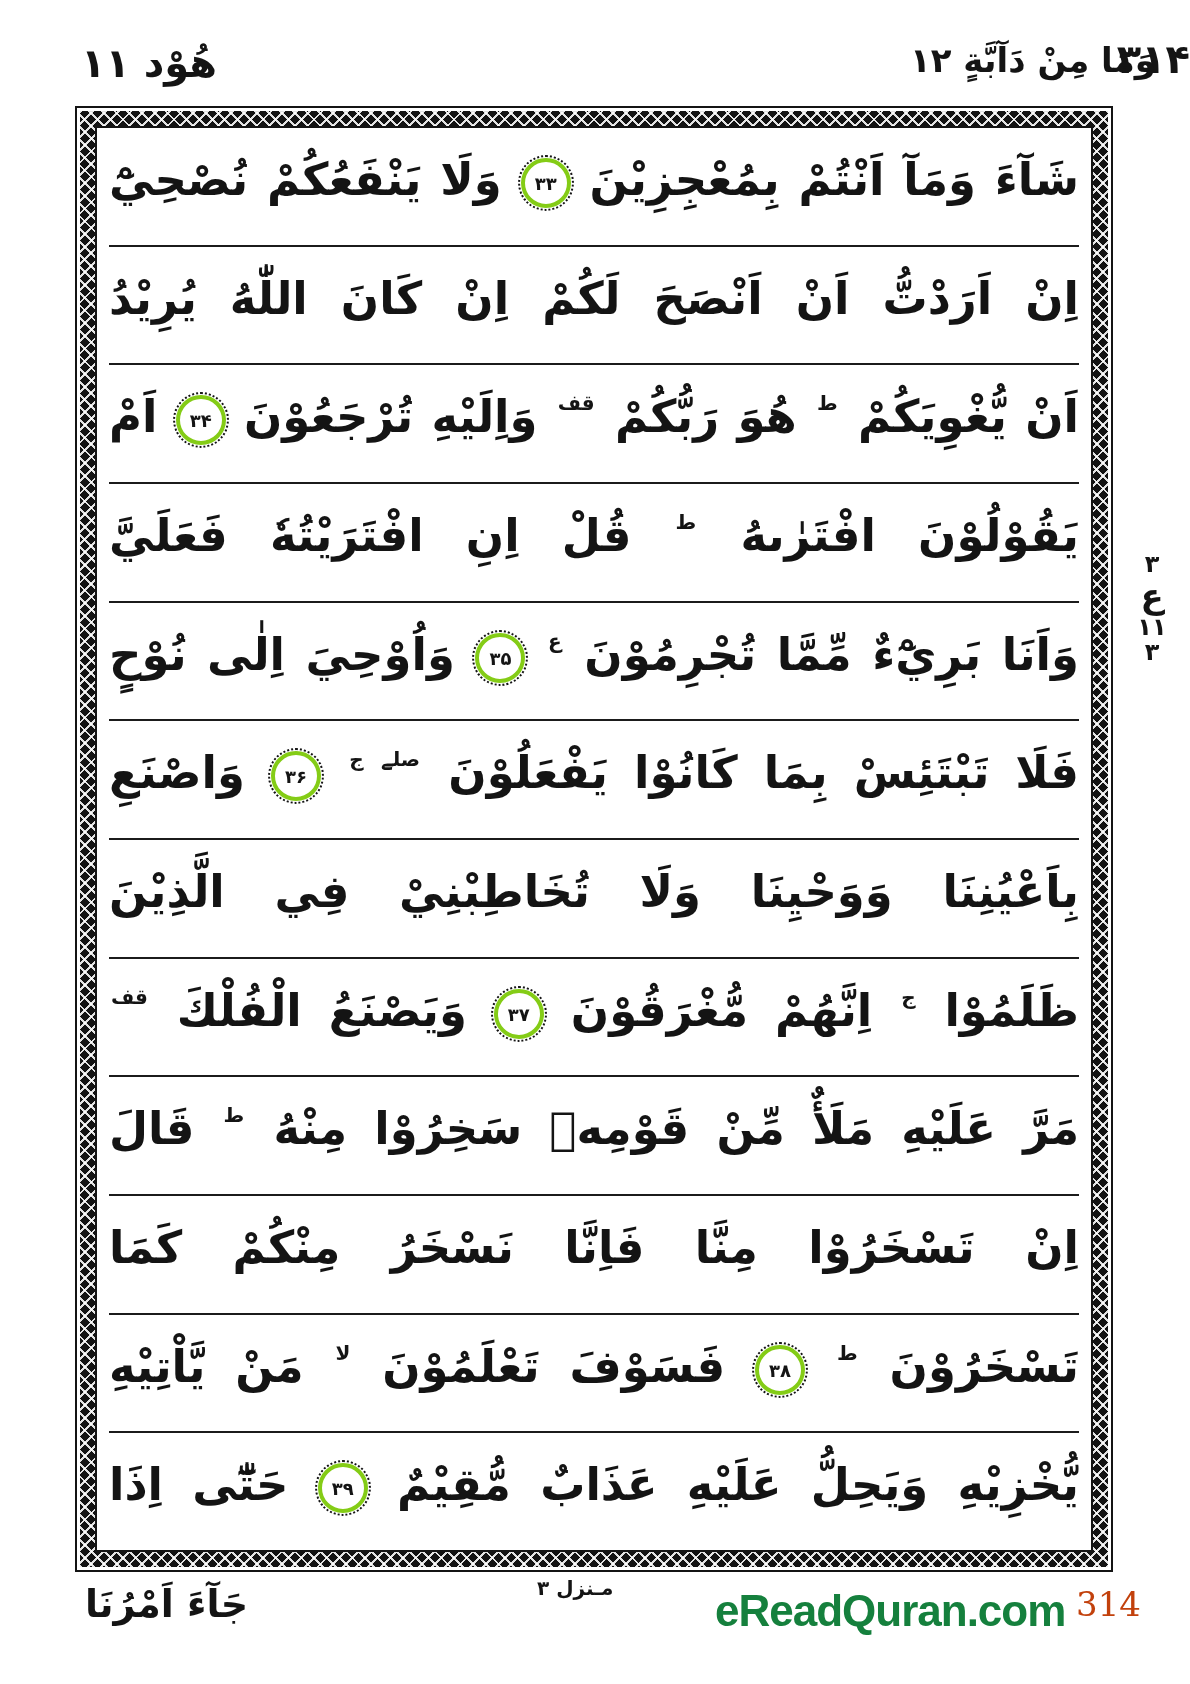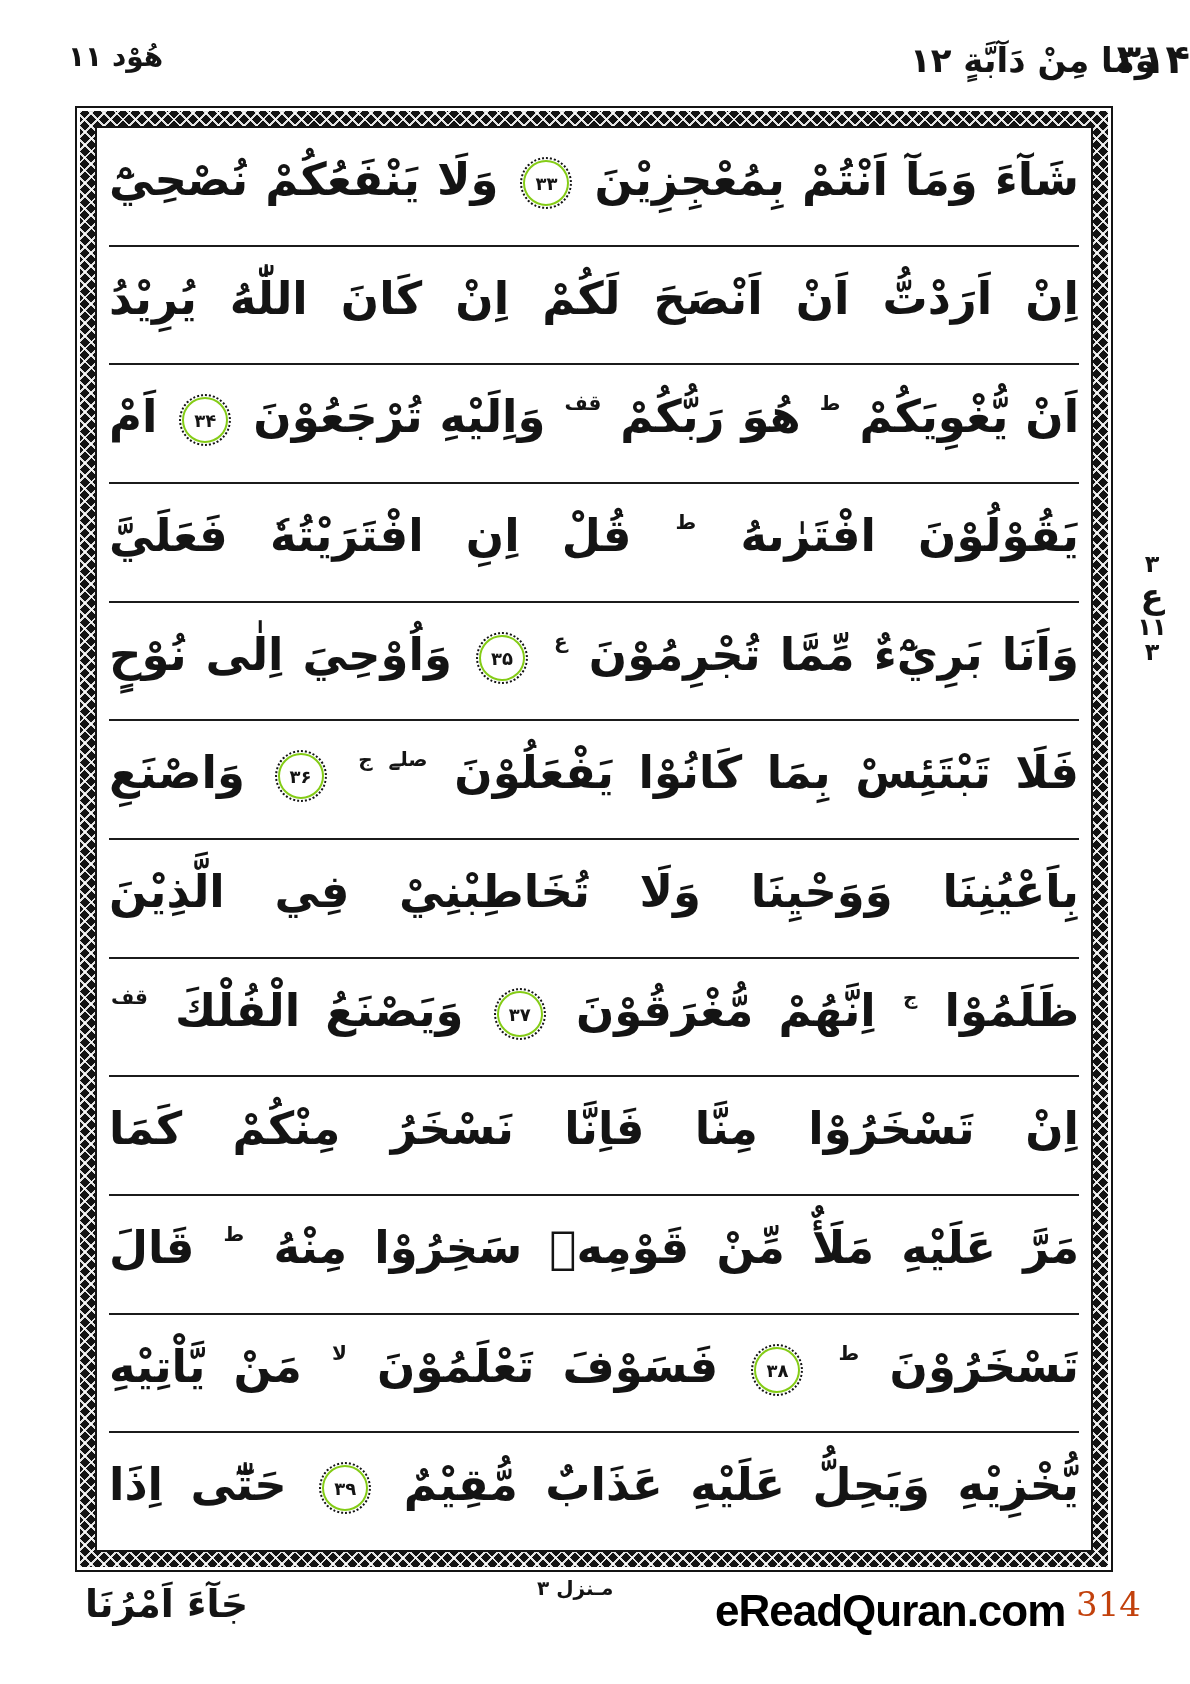--- a/index.html
+++ b/index.html
@@ -5,21 +5,21 @@
   html,body{margin:0;padding:0;}
   body{
     width:1190px;height:1684px;position:relative;
     background:#ffffff;
     font-family:"DejaVu Sans", sans-serif;
     color:#141414;
     overflow:hidden;
   }
   
   .hdr{position:absolute;top:40px;font-weight:700;direction:rtl;}
-  .hdr-left{left:68px;font-size:28px;}
+  .hdr-left{left:81px;font-size:40px;}
   .hdr-center{left:0;right:0;text-align:right;font-size:40px;top:36px;}
   .hdr-right{right:34px;font-size:34px;}
   
   .frame{
     position:absolute;left:75px;top:106px;width:1038px;height:1466px;
     box-sizing:border-box;border:2px solid #141414;padding:3px;background:#fff;
   }
   .band{
     width:100%;height:100%;box-sizing:border-box;padding:15px;
     background-color:#131313;
@@ -37,39 +37,39 @@
     direction:rtl;text-align:justify;text-align-last:justify;
     font-size:45px;font-weight:700;line-height:104px;
     white-space:normal;overflow:hidden;
   }
   .qline:last-child{border-bottom:none;}
   .qtext{letter-spacing:0px;}
   .waqf{font-size:20px;font-weight:700;position:relative;top:-22px;margin:0 2px;}
   .medallion{
     display:inline-flex;align-items:center;justify-content:center;
     width:42px;height:42px;border-radius:50%;
-    border:2px solid #84cc16;outline:2.5px dotted #141414;outline-offset:1.5px;
-    vertical-align:middle;margin:0 8px;background:#fff;
+    border:4px solid #84cc16;outline:2.5px dotted #141414;outline-offset:1.5px;
+    vertical-align:middle;margin:0 0;background:#fff;
   }
   .medallion .mnum{font-size:18px;font-weight:700;line-height:1;position:relative;top:1px;}
   
   .ruku{
     position:absolute;right:8px;top:552px;width:60px;
     display:flex;flex-direction:column;align-items:center;
     font-weight:700;direction:rtl;line-height:1.05;
   }
   .ruku .rk-num{font-size:24px;}
   .ruku .rk-ain{font-size:34px;margin:2px 0 0 0;}
   
   .ftr{position:absolute;direction:rtl;font-weight:700;}
   .catchword{left:85px;top:1582px;font-size:38px;}
   .manzil{left:537px;top:1576px;font-size:20px;}
   .brand{
     left:715px;top:1586px;font-size:44px;font-weight:700;direction:ltr;
-    font-family:"Liberation Sans","DejaVu Sans",sans-serif;letter-spacing:-1px;color:#000000;
+    font-family:"Liberation Sans","DejaVu Sans",sans-serif;letter-spacing:-1px;color:#15803d;
   }
   .pagenum{
     left:1076px;top:1584px;font-size:34px;font-weight:400;color:#c2410c;direction:ltr;
     font-family:"DejaVu Serif",serif;
   }
 </style>
 </head>
 <body>
 
 <div class="hdr hdr-left">هُوْد ۱۱</div>
@@ -90,22 +90,22 @@
         <div class="qline"><span class="qtext">وَاَنَا بَرِيْٓءٌ مِّمَّا تُجْرِمُوْنَ</span> <span class="waqf">ع</span> <span class="medallion">
             <span class="mnum">۳۵</span>
           </span> <span class="qtext">وَاُوْحِيَ اِلٰى نُوْحٍ</span> </div>
         <div class="qline"><span class="qtext">فَلَا تَبْتَئِسْ بِمَا كَانُوْا يَفْعَلُوْنَ</span> <span class="waqf">صلے ج</span> <span class="medallion">
             <span class="mnum">۳۶</span>
           </span> <span class="qtext">وَاصْنَعِ الْفُلْكَ</span> </div>
         <div class="qline"><span class="qtext">بِاَعْيُنِنَا وَوَحْيِنَا وَلَا تُخَاطِبْنِيْ فِي الَّذِيْنَ</span> </div>
         <div class="qline"><span class="qtext">ظَلَمُوْا</span> <span class="waqf">ج</span> <span class="qtext">اِنَّهُمْ مُّغْرَقُوْنَ</span> <span class="medallion">
             <span class="mnum">۳۷</span>
           </span> <span class="qtext">وَيَصْنَعُ الْفُلْكَ</span> <span class="waqf">قف</span>  </div>
+        <div class="qline"><span class="qtext">مَرَّ عَلَيْهِ مَلَأٌ مِّنْ قَوْمِهٖ سَخِرُوْا مِنْهُ</span> <span class="waqf">ط</span> <span class="qtext">قَالَ</span> </div>
         <div class="qline"><span class="qtext">اِنْ تَسْخَرُوْا مِنَّا فَاِنَّا نَسْخَرُ مِنْكُمْ كَمَا</span> </div>
-        <div class="qline"><span class="qtext">مَرَّ عَلَيْهِ مَلَأٌ مِّنْ قَوْمِهٖ سَخِرُوْا مِنْهُ</span> <span class="waqf">ط</span> <span class="qtext">قَالَ</span> </div>
         <div class="qline"><span class="qtext">تَسْخَرُوْنَ</span> <span class="waqf">ط</span> <span class="medallion">
             <span class="mnum">۳۸</span>
           </span> <span class="qtext">فَسَوْفَ تَعْلَمُوْنَ</span> <span class="waqf">لا</span> <span class="qtext">مَنْ يَّاْتِيْهِ عَذَابٌ</span> </div>
         <div class="qline"><span class="qtext">يُّخْزِيْهِ وَيَحِلُّ عَلَيْهِ عَذَابٌ مُّقِيْمٌ</span> <span class="medallion">
             <span class="mnum">۳۹</span>
           </span> <span class="qtext">حَتّٰٓى اِذَا</span> </div>
       </div>
   </div>
 </div>
 

